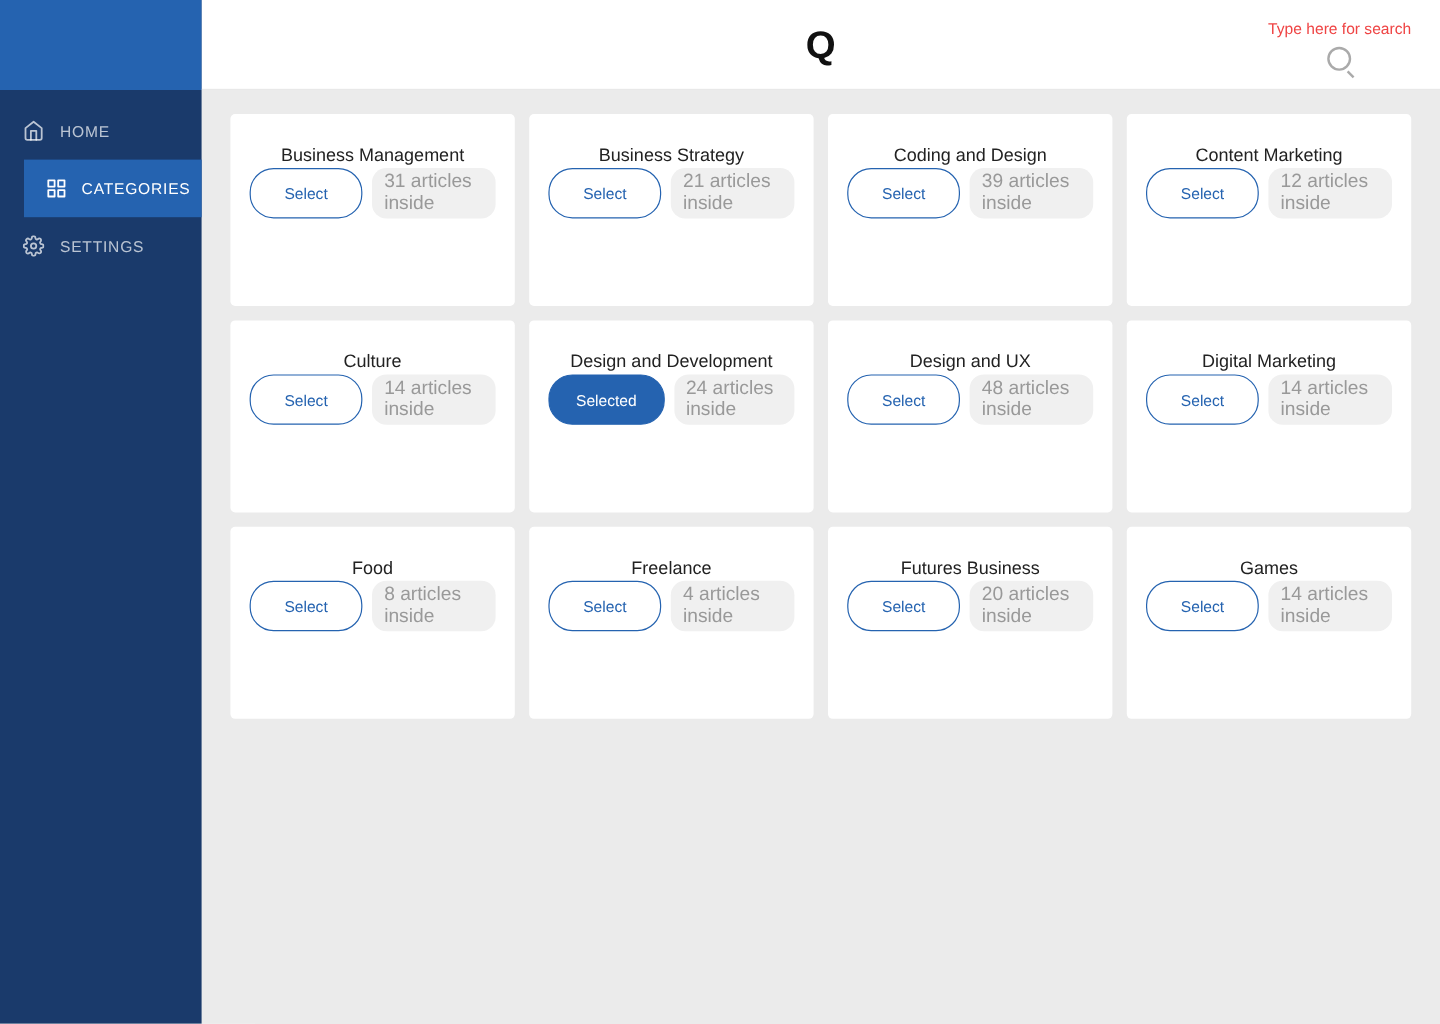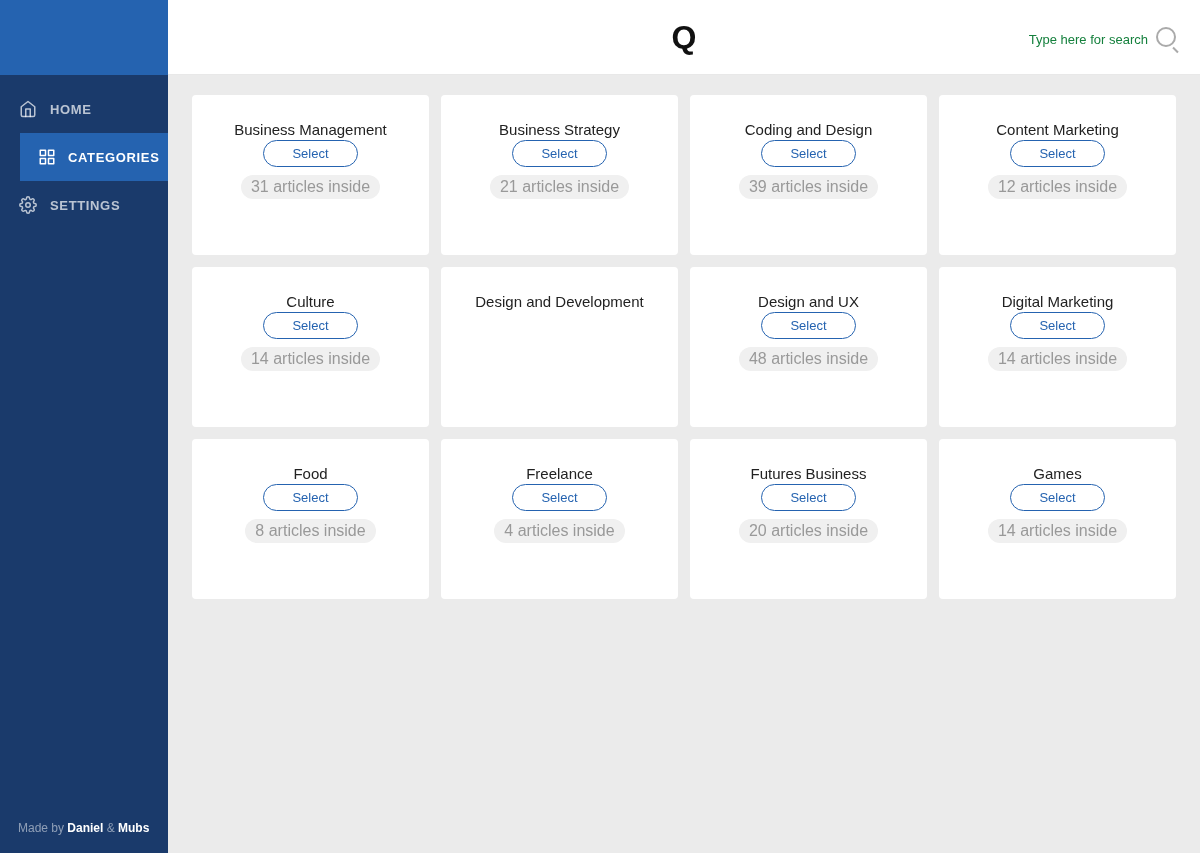--- a/index.html
+++ b/index.html
@@ -27,21 +27,21 @@
       padding-top: 10px;
     }
     .sidebar-item {
       display: flex;
       align-items: center;
       gap: 12px;
       padding: 14px 18px;
       cursor: pointer;
       color: rgba(255,255,255,0.7);
       font-size: 13px;
-      font-weight: 700;
+      font-weight: 400;
       letter-spacing: 0.05em;
       border-radius: 0;
       transition: background 0.15s;
     }
     .sidebar-item.active {
       background: #2563b0;
       color: #fff;
       margin-left: 20px;
     }
     .sidebar-item .icon {
@@ -76,24 +76,25 @@
     }
     .topbar-logo {
       font-size: 32px;
       font-weight: 900;
       color: #111;
     }
     .topbar-search {
       position: absolute;
       right: 24px;
       display: flex;
-      align-items: flex-end;
+      align-items: center;
       gap: 8px;
-      color: #15803d;
+      color: #ef4444;
       font-size: 13px;
+      flex-direction: column;
     }
     .search-icon-circle {
       width: 20px;
       height: 20px;
       border: 2px solid #aaa;
       border-radius: 50%;
       position: relative;
     }
     .search-icon-circle::after {
       content: '';
@@ -129,22 +130,21 @@
     }
     .card-title {
       font-size: 15px;
       font-weight: 500;
       color: #222;
       text-align: center;
       line-height: 1.4;
     }
     .card-actions {
       display: flex;
-      flex-direction: column;
-      align-items: center;
+      flex-direction: row;
       gap: 8px;
     }
     .btn-select {
       border: 1.5px solid #2563b0;
       background: transparent;
       color: #2563b0;
       border-radius: 20px;
       padding: 5px 28px;
       font-size: 13px;
       cursor: pointer;
@@ -201,23 +201,20 @@
     <div class="sidebar-item">
       <span class="icon">
         <svg width="18" height="18" viewBox="0 0 24 24" fill="none" stroke="rgba(255,255,255,0.7)" stroke-width="2" stroke-linecap="round" stroke-linejoin="round">
           <circle cx="12" cy="12" r="3"></circle>
           <path d="M19.4 15a1.65 1.65 0 0 0 .33 1.82l.06.06a2 2 0 1 1-2.83 2.83l-.06-.06a1.65 1.65 0 0 0-1.82-.33 1.65 1.65 0 0 0-1 1.51V21a2 2 0 0 1-4 0v-.09A1.65 1.65 0 0 0 9 19.4a1.65 1.65 0 0 0-1.82.33l-.06.06a2 2 0 1 1-2.83-2.83l.06-.06A1.65 1.65 0 0 0 4.68 15a1.65 1.65 0 0 0-1.51-1H3a2 2 0 0 1 0-4h.09A1.65 1.65 0 0 0 4.6 9a1.65 1.65 0 0 0-.33-1.82l-.06-.06a2 2 0 1 1 2.83-2.83l.06.06A1.65 1.65 0 0 0 9 4.68a1.65 1.65 0 0 0 1-1.51V3a2 2 0 0 1 4 0v.09a1.65 1.65 0 0 0 1 1.51 1.65 1.65 0 0 0 1.82-.33l.06-.06a2 2 0 1 1 2.83 2.83l-.06.06A1.65 1.65 0 0 0 19.4 9a1.65 1.65 0 0 0 1.51 1H21a2 2 0 0 1 0 4h-.09a1.65 1.65 0 0 0-1.51 1z"></path>
         </svg>
       </span>
       <span>SETTINGS</span>
     </div>
   </nav>
-  <div class="sidebar-footer">
-    <span>Made by </span><strong>Daniel</strong><span> &amp; </span><strong>Mubs</strong>
-  </div>
 </aside>
 
 <div class="main">
   <header class="topbar">
     <span class="topbar-logo">Q</span>
     <div class="topbar-search">
       <span>Type here for search</span>
       <div class="search-icon-circle"></div>
     </div>
   </header>
@@ -254,20 +251,24 @@
         </div>
         <div class="card">
           <div class="card-title">Culture</div>
           <div class="card-actions">
             <button class="btn-select">Select</button>
             <span class="articles-badge">14 articles inside</span>
           </div>
         </div>
         <div class="card">
           <div class="card-title">Design and Development</div>
+          <div class="card-actions">
+            <button class="btn-selected">Selected</button>
+            <span class="articles-badge">24 articles inside</span>
+          </div>
         </div>
         <div class="card">
           <div class="card-title">Design and UX</div>
           <div class="card-actions">
             <button class="btn-select">Select</button>
             <span class="articles-badge">48 articles inside</span>
           </div>
         </div>
         <div class="card">
           <div class="card-title">Digital Marketing</div>

